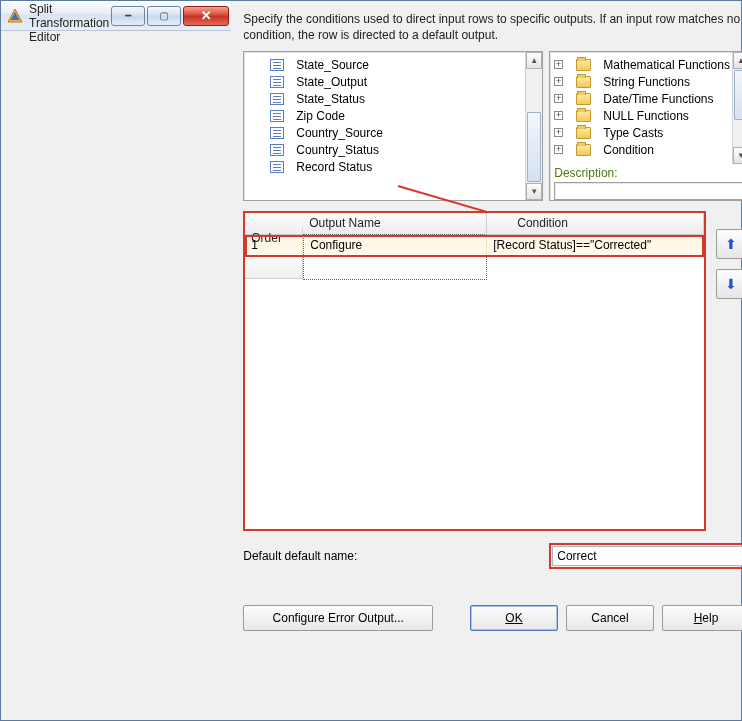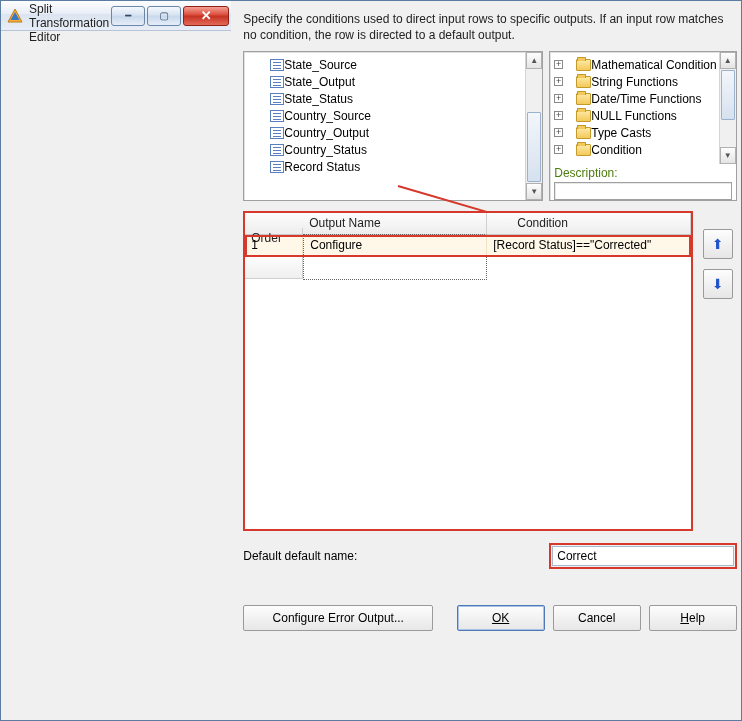--- a/index.html
+++ b/index.html
@@ -80,21 +80,21 @@
     position:relative;
     display:flex;
   }
   .pane-left { width: 300px; height:150px; }
   .pane-right { flex:1; height:150px; display:block; }
   .scroll-content { padding: 4px 2px; flex:1; overflow:hidden; }
   .tree-item, .col-item {
     display:flex; align-items:center;
     height:17px;
     padding-left: 24px;
-    gap:0;
+    gap:12px;
     white-space:nowrap;
   }
   .tree-item .plus {
     position:absolute;
     margin-left:-22px;
     width:9px;height:9px;
     border:1px solid #8a8a8a;
     display:flex;align-items:center;justify-content:center;
     font-size:9px;line-height:7px;
     background:#fff;
@@ -316,25 +316,25 @@
           <div class="col-item">
               <span class="col-icon"></span>
               <span>State_Output</span>
             </div>
           <div class="col-item">
               <span class="col-icon"></span>
               <span>State_Status</span>
             </div>
           <div class="col-item">
               <span class="col-icon"></span>
+              <span>Zip Code</span>
+            </div>
+          <div class="col-item">
+              <span class="col-icon"></span>
               <span>Country_Source</span>
-            </div>
-          <div class="col-item">
-              <span class="col-icon"></span>
-              <span>Country_Output</span>
             </div>
           <div class="col-item">
               <span class="col-icon"></span>
               <span>Country_Status</span>
             </div>
           <div class="col-item">
               <span class="col-icon"></span>
               <span>Record Status</span>
             </div>
         </div>
@@ -345,21 +345,21 @@
           <div class="sbtn">▼</div>
         </div>
       </div>
 
       <div class="pane pane-right">
         <div style="display:flex;height:112px;">
           <div class="scroll-content">
             <div class="tree-item">
                 <span class="plus">+</span>
                 <span class="folder-icon"></span>
-                <span>Mathematical Condition</span>
+                <span>Mathematical Functions</span>
               </div>
             <div class="tree-item">
                 <span class="plus">+</span>
                 <span class="folder-icon"></span>
                 <span>String Functions</span>
               </div>
             <div class="tree-item">
                 <span class="plus">+</span>
                 <span class="folder-icon"></span>
                 <span>Date/Time Functions</span>

